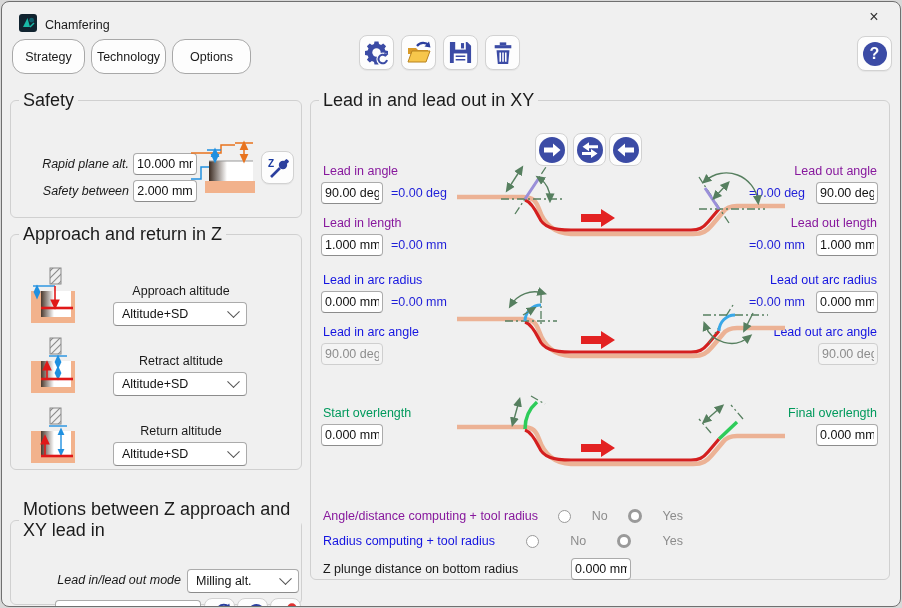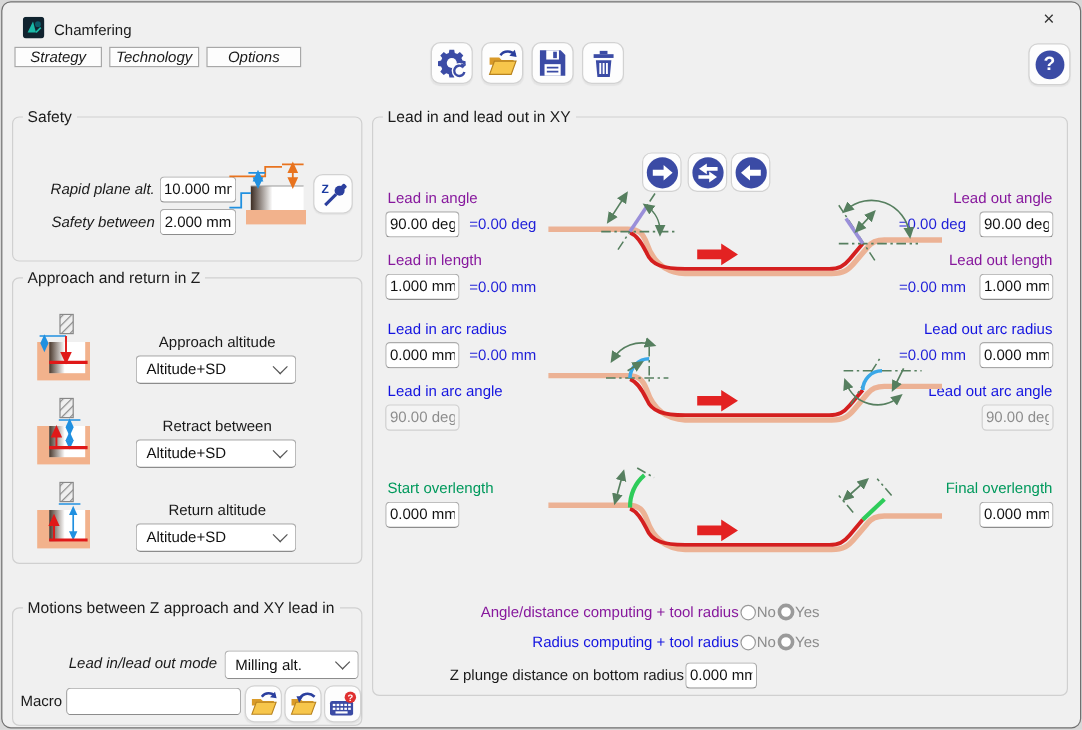--- a/index.html
+++ b/index.html
@@ -9,46 +9,46 @@
     position:relative; width:900px; height:606px; margin:1px;
     background:#f0f0f0; border:1px solid #707070; border-radius:8px; overflow:hidden;
   }
   
   .titlebar { position:absolute; left:0; top:0; right:0; height:30px; display:flex; align-items:flex-end; padding-left:17px; }
   .titlebar .appicon { width:18px; height:18px; margin-right:8px; }
   .titlebar .title { font-size:12.5px; color:#1a1a1a; }
   .closebtn { position:absolute; right:10px; top:3px; width:32px; height:24px; border:none; background:transparent; font-size:16px; color:#333; cursor:pointer; display:flex;align-items:center;justify-content:center; }
   
   .tabs { position:absolute; left:10px; top:37px; display:flex; gap:6px; }
-  .tab { height:17px; background:#fdfdfd; border:1px solid #a8a8a8; border-radius:0; font-size:12.5px; color:#1a1a1a; display:flex; align-items:center; justify-content:center; cursor:pointer;font-style:italic; }
+  .tab { height:35px; background:#fdfdfd; border:1px solid #a8a8a8; border-radius:13px; font-size:12.5px; color:#1a1a1a; display:flex; align-items:center; justify-content:center; cursor:pointer; }
   .tab.active { background:#cce4f7; border-color:#2f74b5; }
   
   .ibtn { position:absolute; width:35px; height:35px; background:#fdfdfd; border:1px solid #d2d2d2; border-radius:8px; display:flex; align-items:center; justify-content:center; box-shadow:0 1px 1px rgba(0,0,0,.05); cursor:pointer; }
   .helpbtn { left:855px; top:34px; }
   .helpcirc { width:24px; height:24px; border-radius:50%; background:#3b4ba5; color:#fff; font-weight:bold; font-size:16px; display:flex; align-items:center; justify-content:center; }
   
   fieldset { position:absolute; border:1px solid #d0d0d0; border-radius:6px; }
-  legend { font-size:13px; color:#1b1b1b; margin-left:8px; padding:0 4px; }
+  legend { font-size:18px; color:#1b1b1b; margin-left:8px; padding:0 4px; }
   
   .field { position:absolute; height:22px; background:#fff; border:1px solid #ababab; border-bottom-color:#8c8c8c; border-radius:4px; font-family:"Liberation Sans",sans-serif; font-size:12.5px; color:#111; text-align:center; padding:0 3px; }
   .field.disabled { background:#f4f4f4; color:#8d8d8d; border-color:#cfcfcf; }
   .lbl { position:absolute; font-size:12.5px; color:#1a1a1a; white-space:nowrap; }
   .r { text-align:right;font-style:italic; }
   .purple { color:#87189d; }
   .blue { color:#1414e0; }
   .green { color:#00995c; }
   .computed { position:absolute; font-size:12.5px; color:#1f1fd8; white-space:nowrap; }
   
   .dd { position:absolute; height:24px; background:#fff; border:1px solid #ababab; border-bottom-color:#8c8c8c; border-radius:4px; font-size:12.5px; color:#111; display:flex; align-items:center; justify-content:space-between; padding:0 8px; cursor:pointer; }
   .chev { width:9px; height:9px; border-right:1.4px solid #555; border-bottom:1.4px solid #555; transform:rotate(45deg) translate(-2px,-2px); }
   
   .dirbtn { position:absolute; width:33px; height:33px; background:#fdfdfd; border:1px solid #d2d2d2; border-radius:8px; display:flex; align-items:center; justify-content:center; cursor:pointer; }
   .circ { width:26px; height:26px; border-radius:50%; background:#3b4ba5; display:flex; align-items:center; justify-content:center; }
   
-  .radiorow { position:absolute; display:flex; align-items:center; gap:1px; justify-content:flex-end; }
+  .radiorow { position:absolute; display:flex; align-items:center; gap:1px; justify-content:space-between; }
   .radio { width:13px; height:13px; border-radius:50%; border:1px solid #9a9a9a; background:#fff; display:inline-block; }
   .radio.sel { border:3.5px solid #9a9a9a; width:14px; height:14px; }
   .rtext { font-size:12.5px; color:#8c8c8c; }
   svg { display:block; }
   .diagram { position:absolute; width:350px; height:100px; }
   input.macro { position:absolute; height:23px; background:#fff; border:1px solid #ababab; border-bottom-color:#8c8c8c; border-radius:4px; font-size:12.5px; padding:0 4px; }
 </style>
 </head>
 <body>
 
@@ -209,21 +209,21 @@
       <rect x="25" y="1" width="11" height="16" fill="url(#h2)" stroke="#888"></rect>
       <rect x="6" y="24" width="44" height="32" fill="#f2b28c"></rect>
       <rect x="16" y="24" width="30" height="26" fill="#fff"></rect>
       <rect x="16" y="24" width="13" height="26" fill="url(#g2)"></rect>
       <line x1="24" y1="19" x2="42" y2="19" stroke="#2090e0" stroke-width="1.4"></line>
       <line x1="33" y1="21" x2="33" y2="29" stroke="#2090e0" stroke-width="1.4" marker-start="url(#mb2)" marker-end="url(#mb2)"></line>
       <line x1="33" y1="32" x2="33" y2="40" stroke="#2090e0" stroke-width="1.4" marker-start="url(#mb2)" marker-end="url(#mb2)"></line>
       <line x1="22" y1="42" x2="22" y2="28" stroke="#e01818" stroke-width="1.6" marker-end="url(#mr2)"></line>
       <line x1="16" y1="42" x2="48" y2="42" stroke="#e01818" stroke-width="2.6"></line>
     </svg>
-    <span class="lbl" style="left:100px;top:109px;width:140px;text-align:center">Retract between</span>
+    <span class="lbl" style="left:100px;top:109px;width:140px;text-align:center">Retract altitude</span>
     <div class="dd" style="left:102px;top:127px;width:134px">
       <span>Altitude+SD</span>
       <span class="chev"></span>
     </div>
 
     <svg class="diagram" style="left:14px;top:162px;width:56px;height:62px" viewBox="0 0 56 62">
       <defs>
         <pattern id="h3" width="5" height="5" patternTransform="rotate(45)" patternUnits="userSpaceOnUse">
             <rect width="5" height="5" fill="#efefef"></rect>
             <line x1="0" y1="0" x2="0" y2="5" stroke="#8a8a8a" stroke-width="2"></line>

